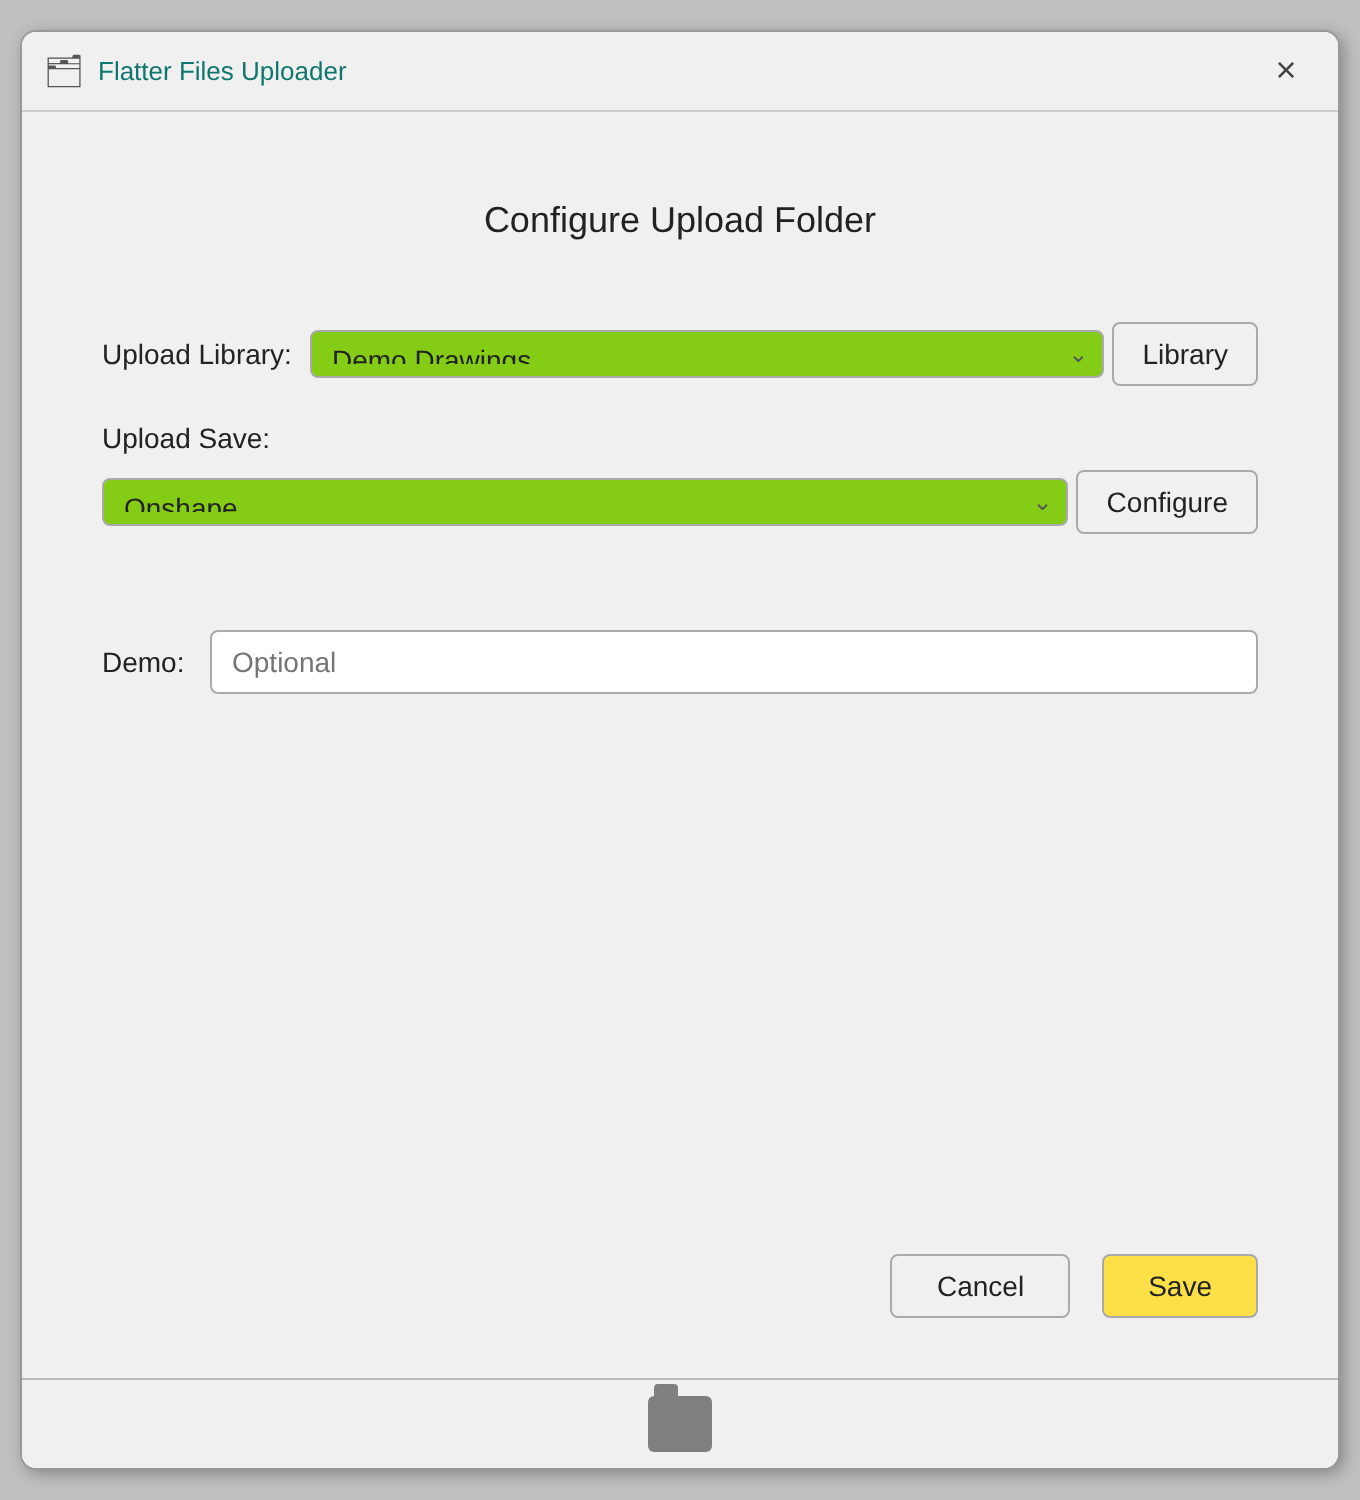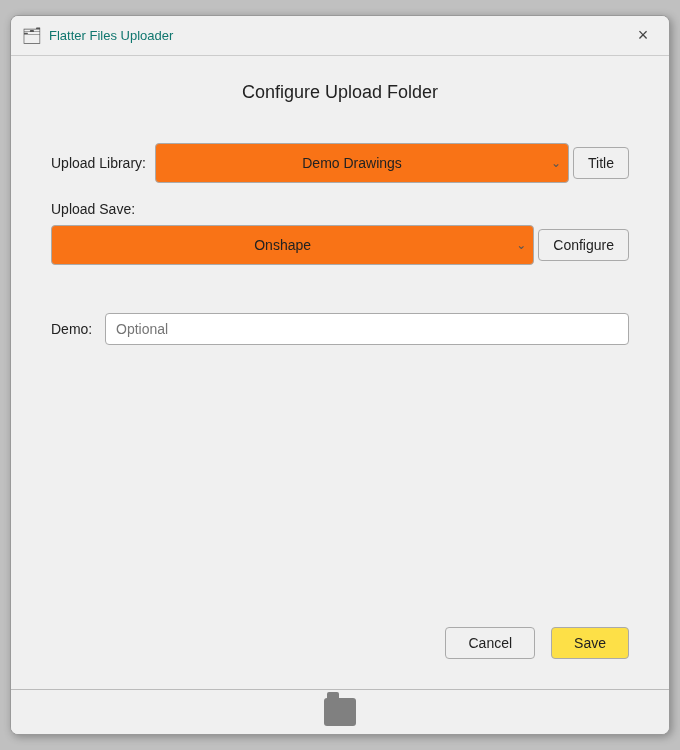--- a/index.html
+++ b/index.html
@@ -83,21 +83,21 @@
       flex-direction: column;
       padding: 20px 40px;
     }
 
     .dialog-title {
       text-align: center;
       font-size: 18px;
       font-weight: normal;
       color: #222;
       margin-bottom: 40px;
-      margin-top: 6px;
+      margin-top: 24px;
     }
 
     .form-section {
       margin-bottom: 30px;
     }
 
     .form-row {
       display: flex;
       align-items: center;
       gap: 4px;
@@ -120,28 +120,27 @@
     .select-wrapper {
       position: relative;
       flex: 1;
     }
 
     .form-select {
       width: 100%;
       padding: 6px 30px 6px 10px;
       border: 1px solid #aaa;
       border-radius: 4px;
-      background: #f97316;
+      background: #84cc16;
       font-size: 14px;
       color: #222;
       appearance: none;
       -webkit-appearance: none;
       cursor: pointer;
-      height: 40px;
-      text-align: center;
+      height: 24px;
     }
 
     .select-arrow {
       position: absolute;
       right: 8px;
       top: 50%;
       transform: translateY(-50%);
       pointer-events: none;
       font-size: 12px;
       color: #555;
@@ -255,21 +254,21 @@
     <div class="form-row">
       <label class="form-label">Upload Library:</label>
       <div class="select-wrapper">
         <select class="form-select">
           <option>Demo Drawings</option>
           <option>Library 2</option>
           <option>Library 3</option>
         </select>
         <span class="select-arrow">⌄</span>
       </div>
-      <button class="form-button">Title</button>
+      <button class="form-button">Library</button>
     </div>
 
     <div class="spacer" style="flex: 0; height: 20px;"></div>
 
     <div class="form-section">
       <div class="form-label-above">Upload Save:</div>
       <div class="form-row">
         <div class="select-wrapper">
           <select class="form-select">
             <option>Onshape</option>

